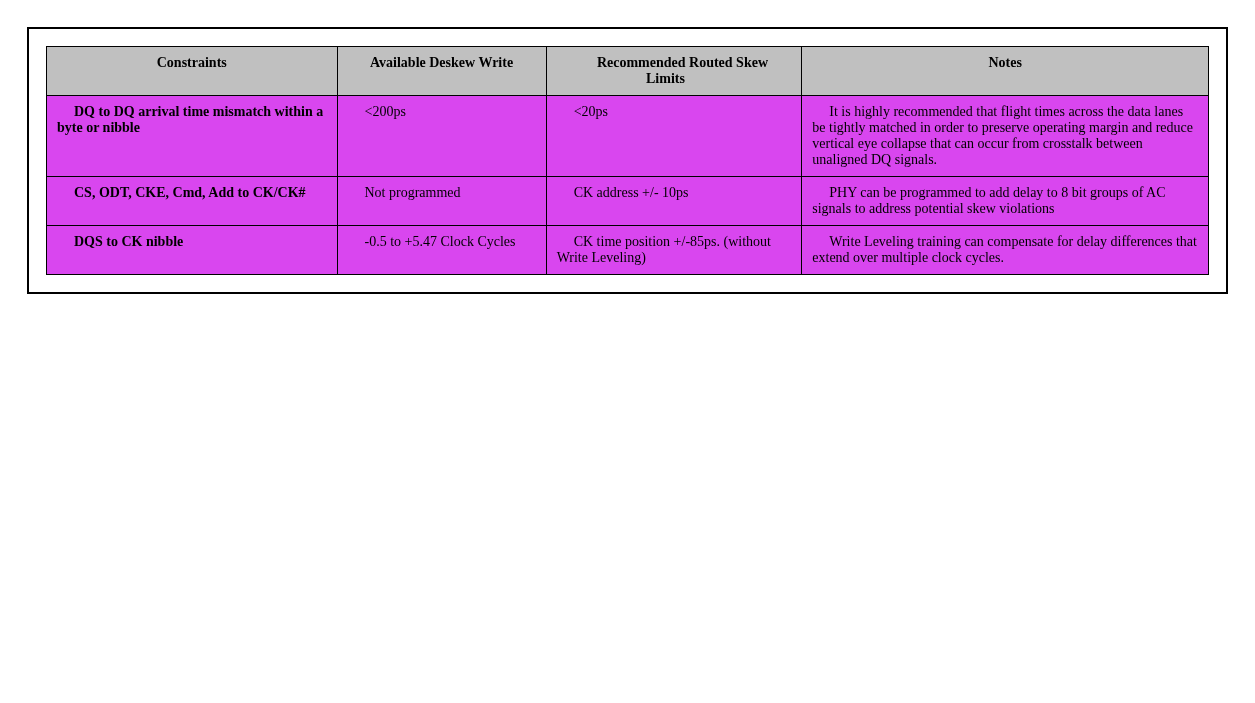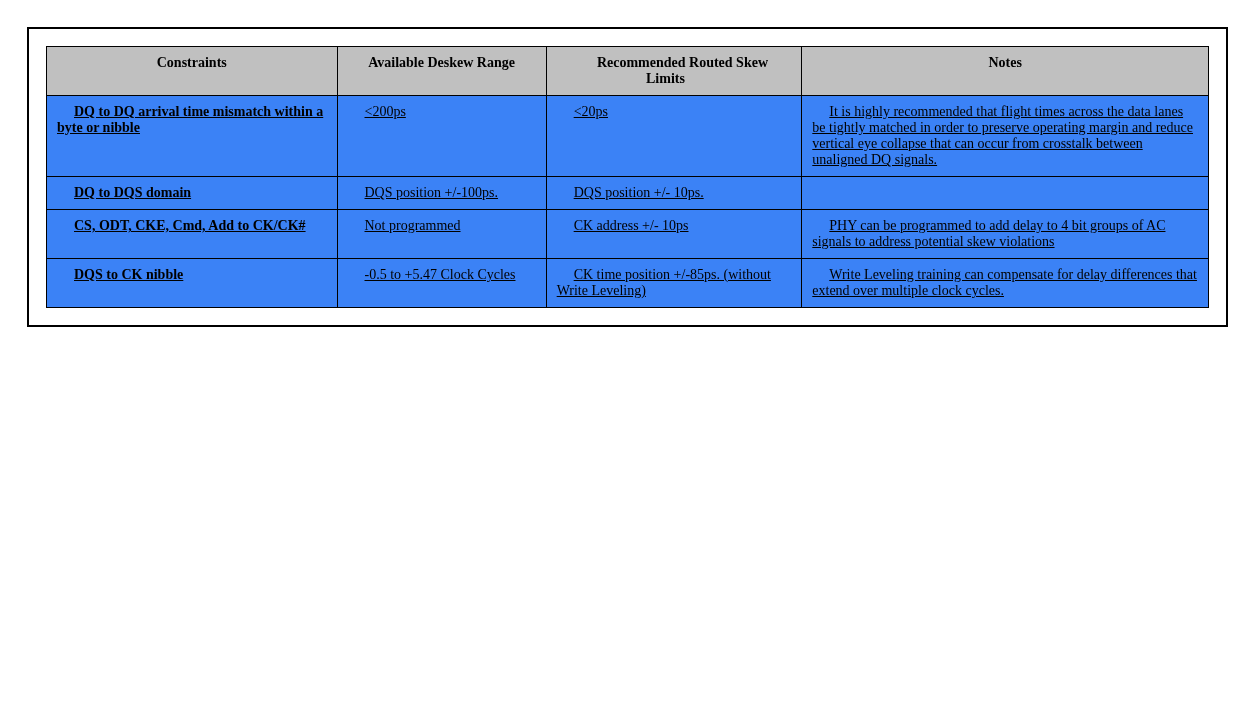--- a/index.html
+++ b/index.html
@@ -49,42 +49,41 @@
       padding: 8px 10px;
       vertical-align: top;
       font-size: 14px;
     }
 
     tbody tr td:first-child {
       font-weight: bold;
     }
 
     tbody tr {
-      background-color: #3b82f6;
-      text-decoration: underline;
+      background-color: #d946ef;
     }
   </style>
 </head>
 <body>
 
 <div class="table-container">
   <table>
     <colgroup>
       <col class="col-constraints">
       <col class="col-deskew">
       <col class="col-skew">
       <col class="col-notes">
     </colgroup>
     <thead>
       <tr>
         <th>
           <span>Constraints</span>
         </th>
         <th>
-          <span>Available Deskew Range</span>
+          <span>Available Deskew Write</span>
         </th>
         <th>
           <span>Recommended Routed Skew Limits</span>
         </th>
         <th>
           <span>Notes</span>
         </th>
       </tr>
     </thead>
     <tbody>
@@ -97,44 +96,30 @@
         </td>
         <td>
           <span>&lt;20ps</span>
         </td>
         <td>
           <span>It is highly recommended that flight times across the data lanes be tightly matched in order to preserve operating margin and reduce vertical eye collapse that can occur from crosstalk between unaligned DQ signals.</span>
         </td>
       </tr>
       <tr>
         <td>
-          <span>DQ to DQS domain</span>
-        </td>
-        <td>
-          <span>DQS position +/-100ps.</span>
-        </td>
-        <td>
-          <span>DQS position +/- 10ps.</span>
-        </td>
-        <td>
-          <span></span>
-        </td>
-      </tr>
-      <tr>
-        <td>
           <span>CS, ODT, CKE, Cmd, Add to CK/CK#</span>
         </td>
         <td>
           <span>Not programmed</span>
         </td>
         <td>
           <span>CK address +/- 10ps</span>
         </td>
         <td>
-          <span>PHY can be programmed to add delay to 4 bit groups of AC signals to address potential skew violations</span>
+          <span>PHY can be programmed to add delay to 8 bit groups of AC signals to address potential skew violations</span>
         </td>
       </tr>
       <tr>
         <td>
           <span>DQS to CK nibble</span>
         </td>
         <td>
           <span>-0.5 to +5.47 Clock Cycles</span>
         </td>
         <td>

